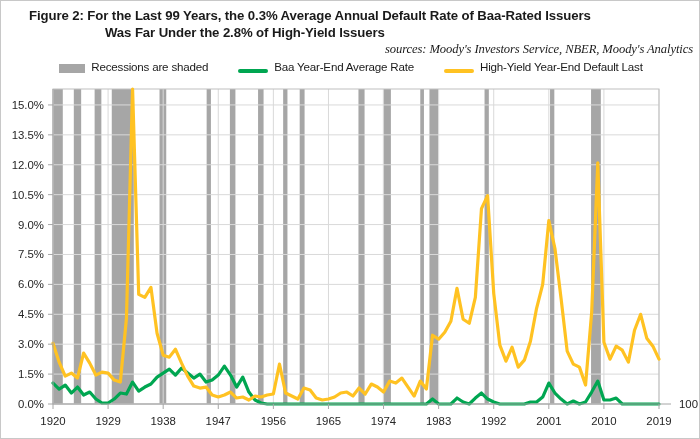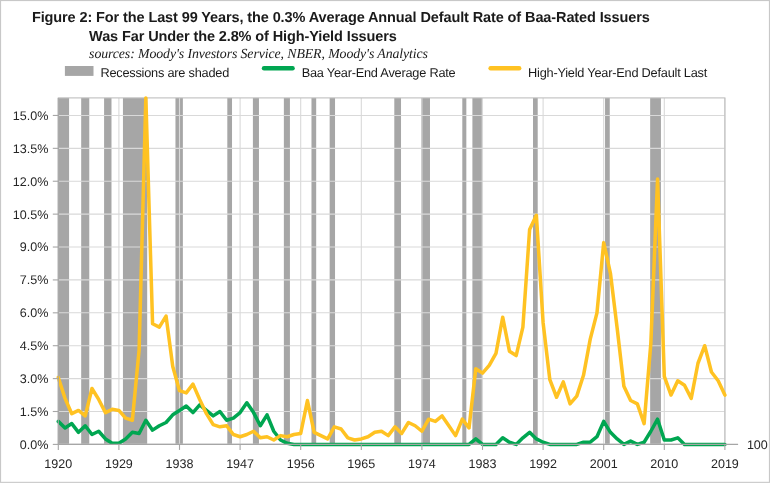--- a/index.html
+++ b/index.html
@@ -16,34 +16,34 @@
     border:1px solid #c8c8c8;
     box-sizing:border-box;
   }
   
   .title-block{position:absolute;left:0;top:6px;width:692px;}
   .title-line{
     font-size:13.2px;font-weight:bold;letter-spacing:-0.1px;
     line-height:17px;white-space:nowrap;
   }
   .title-line.l1{margin-left:28px;}
-  .title-line.l2{margin-left:80px;}
+  .title-line.l2{margin-left:104px;}
   .sources{
     margin-left:80px;margin-top:1px;
     font-size:12.6px;font-style:italic;font-weight:400;
     font-family:"Liberation Serif","DejaVu Serif",serif;
-    letter-spacing:-0.1px;white-space:nowrap;
+    letter-spacing:-0.1px;white-space:nowrap;text-align:right;
   }
   
   .legend{
     position:absolute;top:59px;left:0;width:700px;
     display:flex;justify-content:center;align-items:center;
     gap:30px;
   }
-  .legend-item{display:flex;align-items:flex-start;gap:6px;}
+  .legend-item{display:flex;align-items:flex-end;gap:6px;}
   .legend-swatch-box{width:26px;height:9px;background:#a6a6a6;}
   .legend-swatch-line{width:30px;height:4px;border-radius:2px;}
   .legend-label{font-size:11.6px;letter-spacing:-0.2px;white-space:nowrap;}
   
   .plot-wrap{position:absolute;left:0;top:78px;width:700px;height:361px;}
   svg.chart{display:block;}
   .axis-text{font-size:11.4px;fill:#262626;font-family:"Liberation Sans","DejaVu Sans",sans-serif;}
   .ytick-text{text-anchor:end;}
   .xtick-text{text-anchor:middle;}
   .corner-text{font-size:11.4px;fill:#262626;text-anchor:start;}

